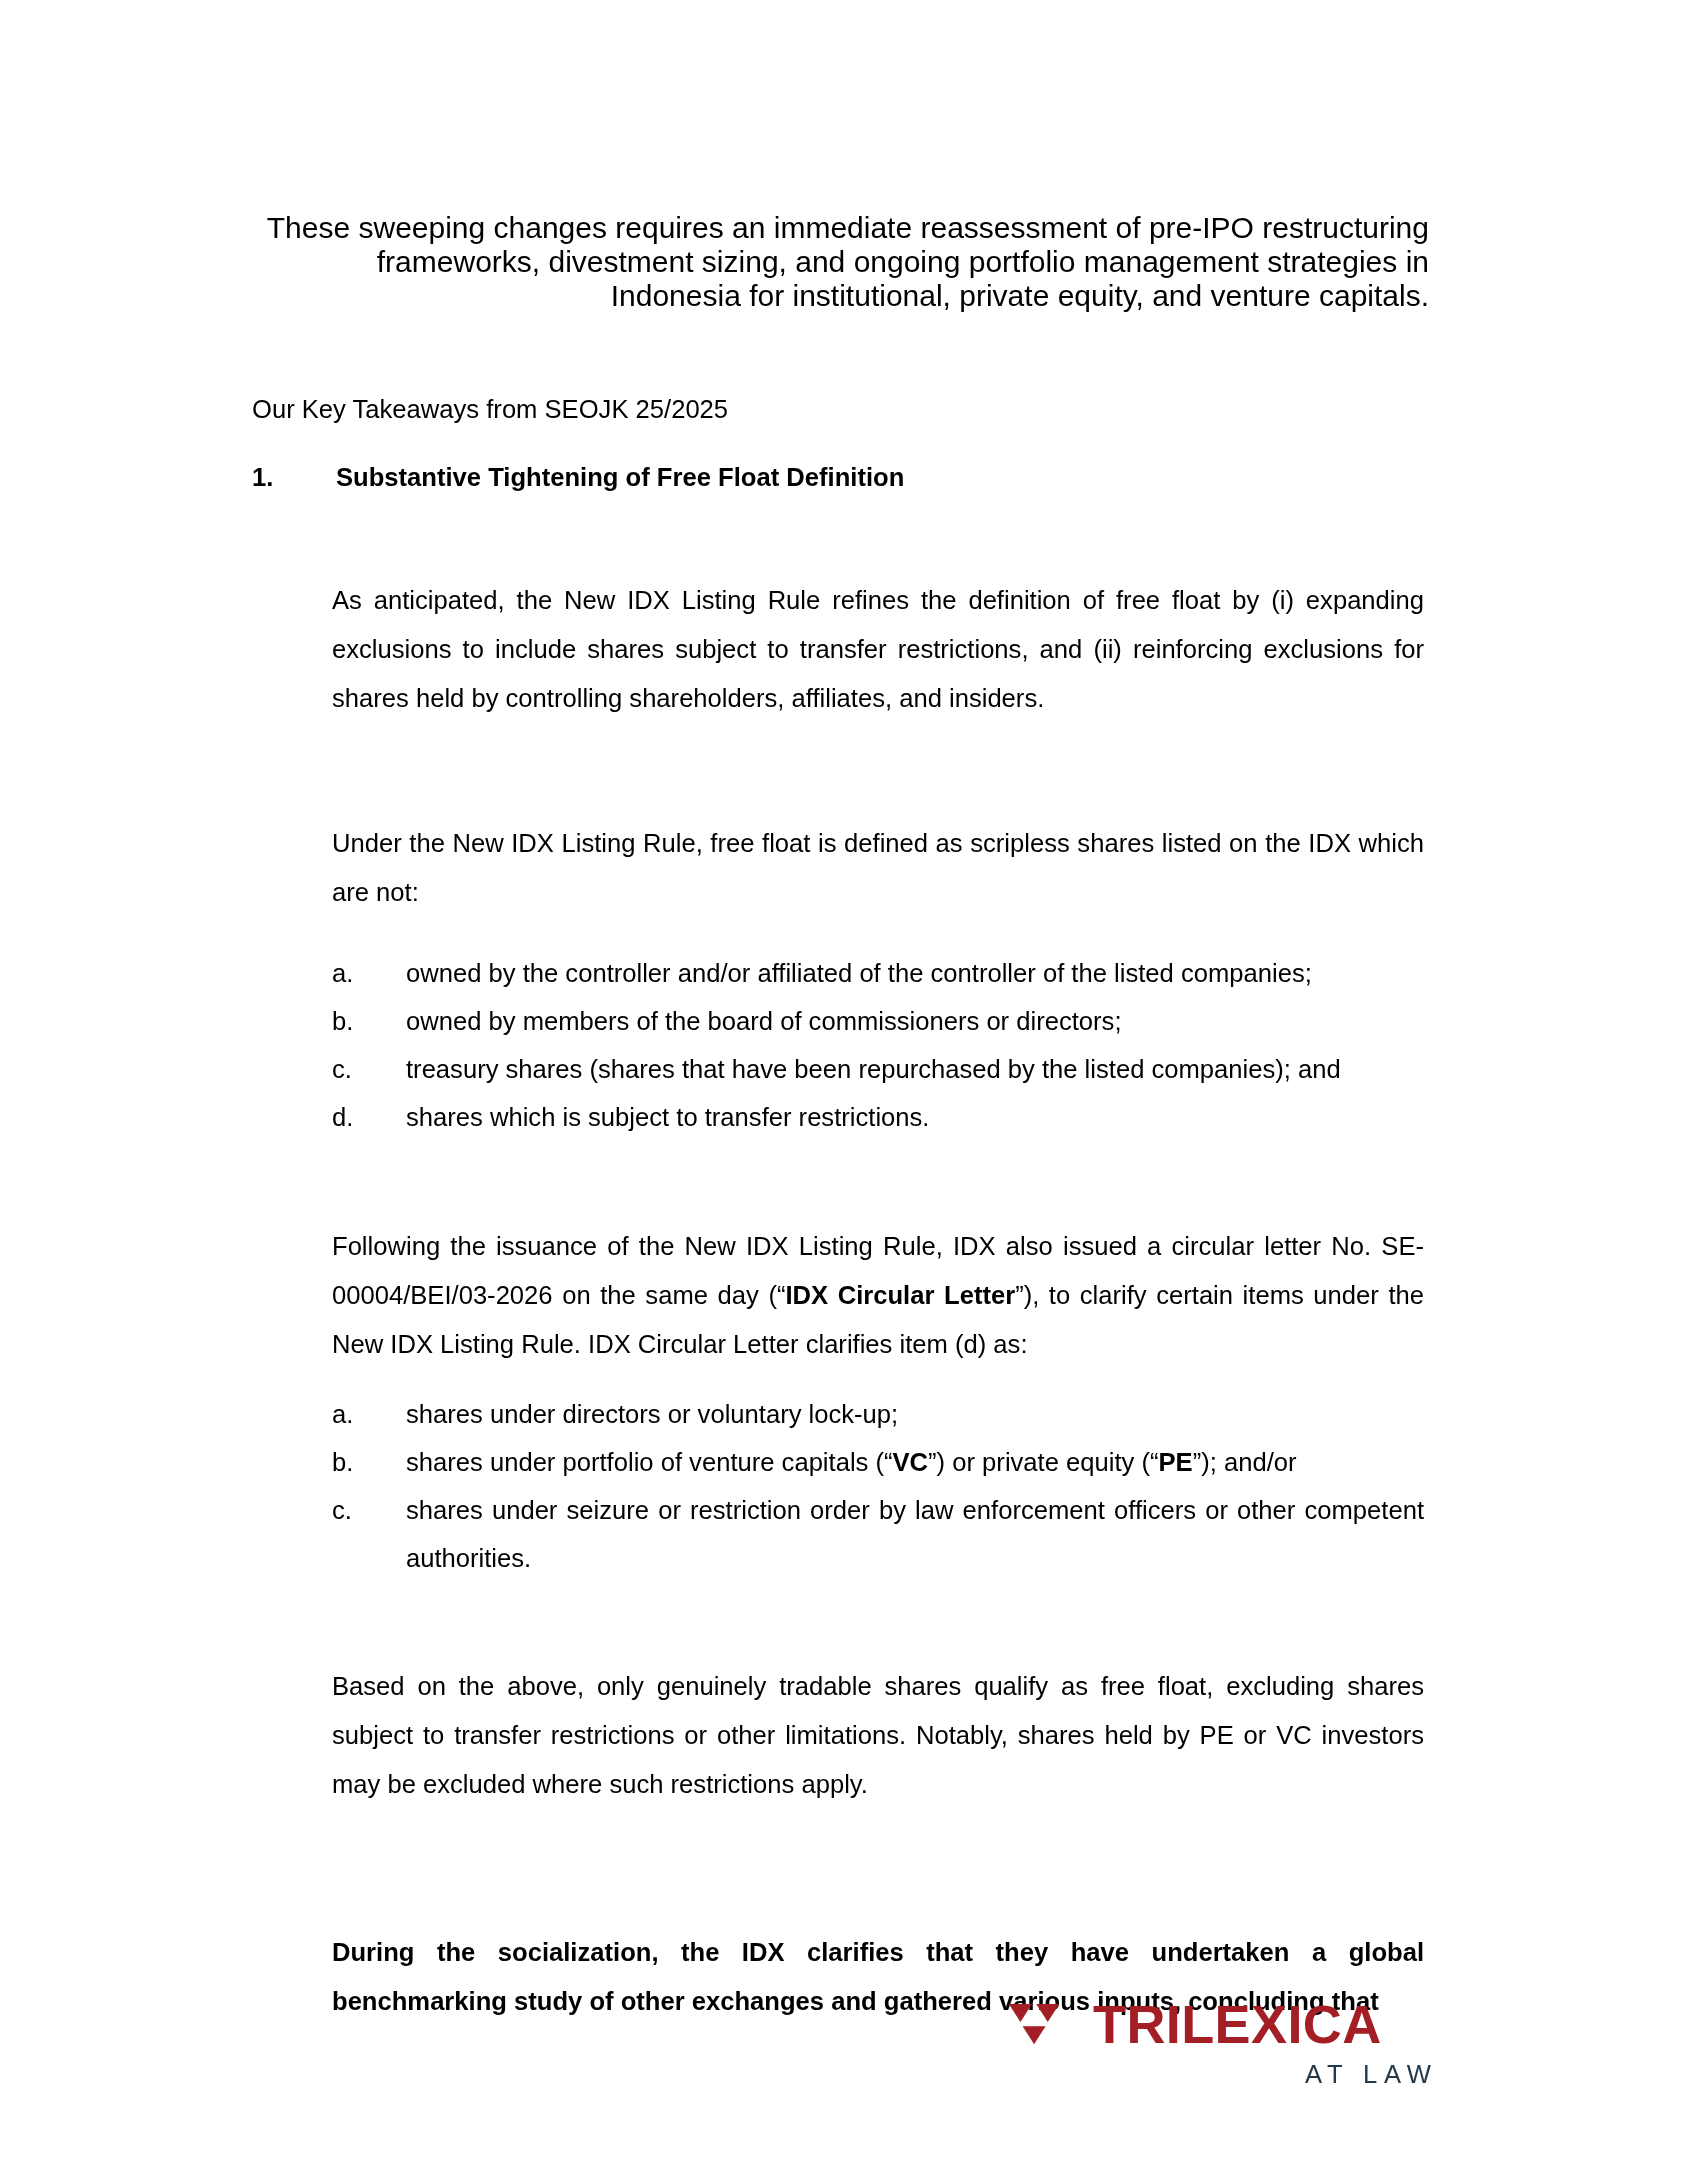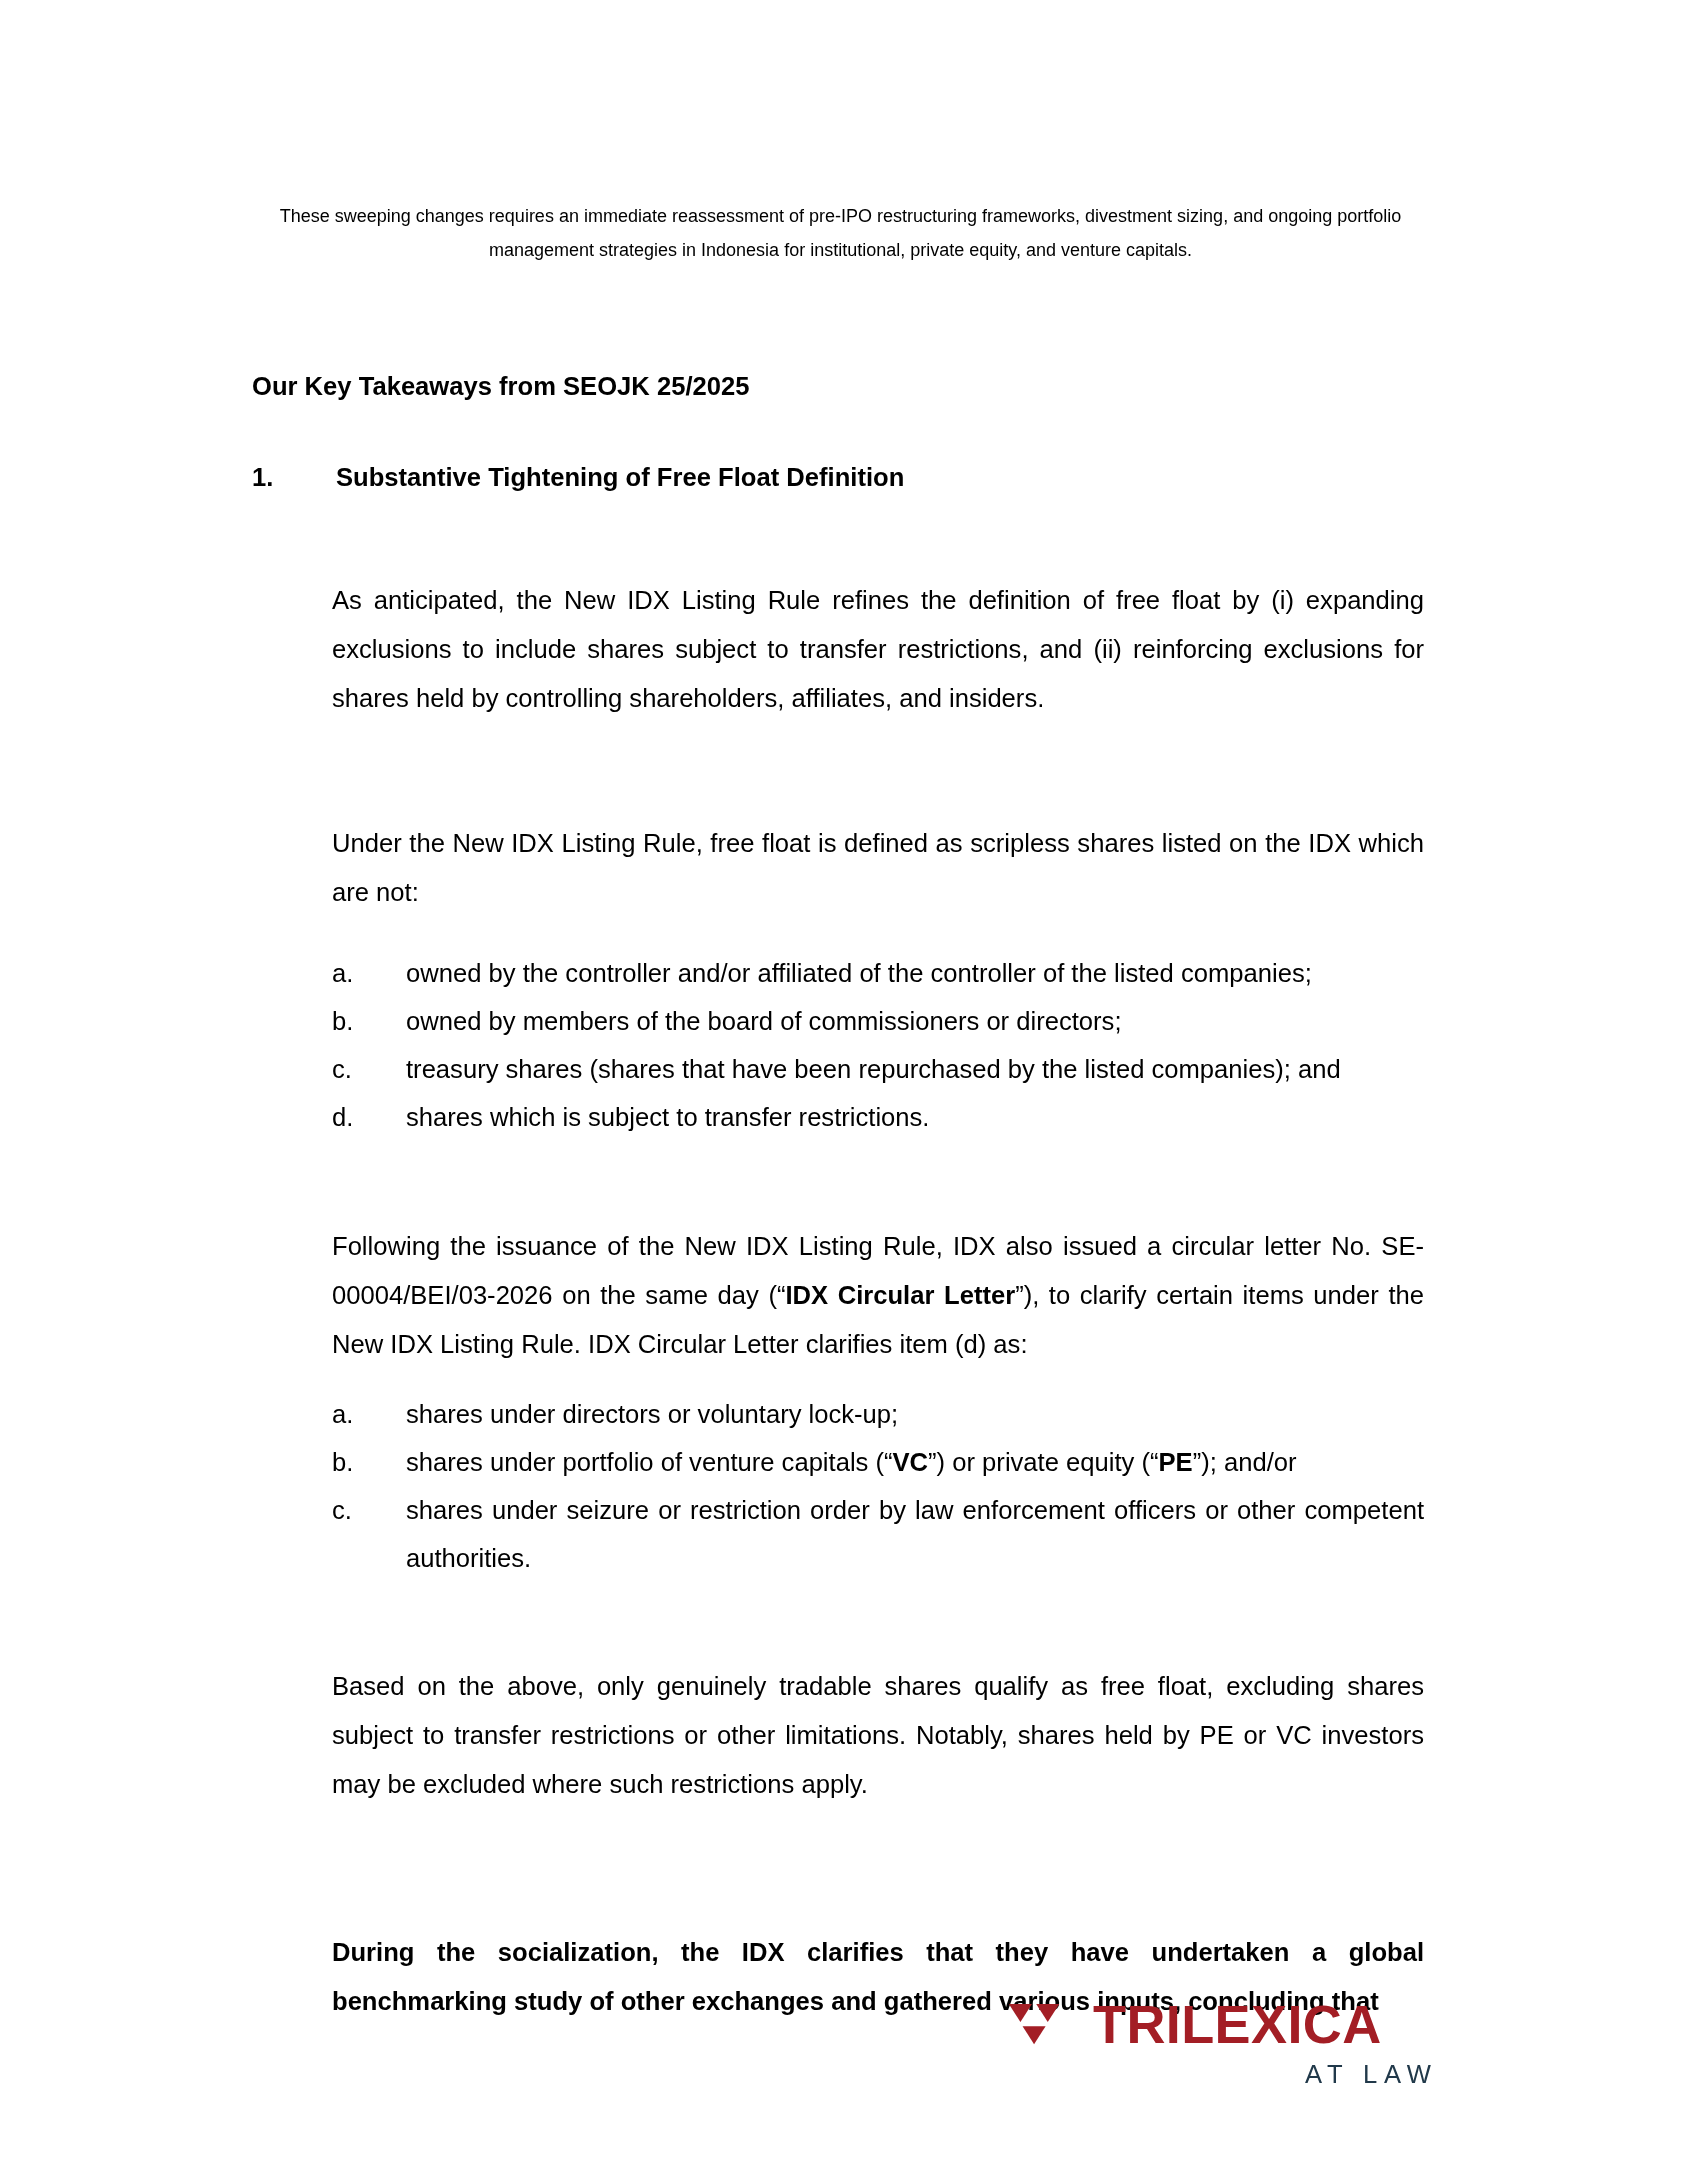--- a/index.html
+++ b/index.html
@@ -12,25 +12,25 @@
     width:1686px;
     height:2181px;
     background:#ffffff;
     font-family:"Liberation Sans", sans-serif;
     color:#000000;
     overflow:hidden;
   }
   .blk{position:absolute;}
   .intro{
     left:252px; top:181px; width:1177px;
-    font-size:18px; line-height:34px; text-align:center;
+    font-size:30px; line-height:34px; text-align:right;
   }
   .heading{
-    left:252px; top:348px; width:1177px;
-    font-size:25.6px; line-height:34px; font-weight:bold;
+    left:252px; top:371px; width:1177px;
+    font-size:25.6px; line-height:34px; font-weight:normal;
   }
   .section-row{
     left:252px; top:460px; width:1177px;
     display:flex; font-size:25.6px; line-height:34px; font-weight:bold;
   }
   .section-num{width:84px; flex:0 0 84px;}
   .body-para{
     left:332px; top:0; width:1092px;
     font-size:25.6px; line-height:49px;
     text-align:justify;

